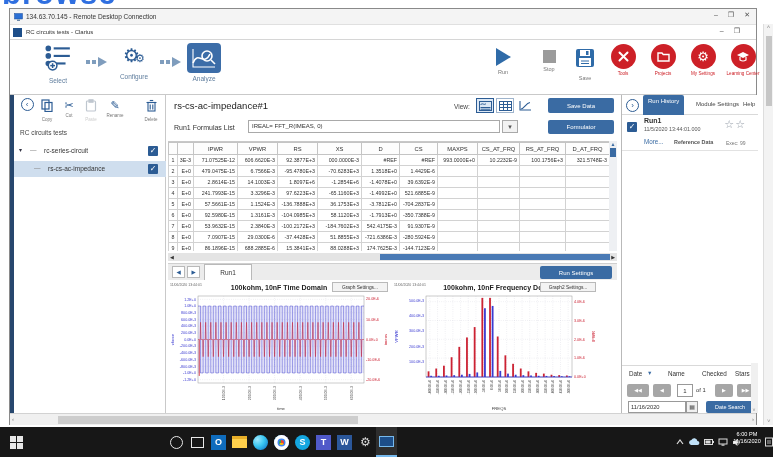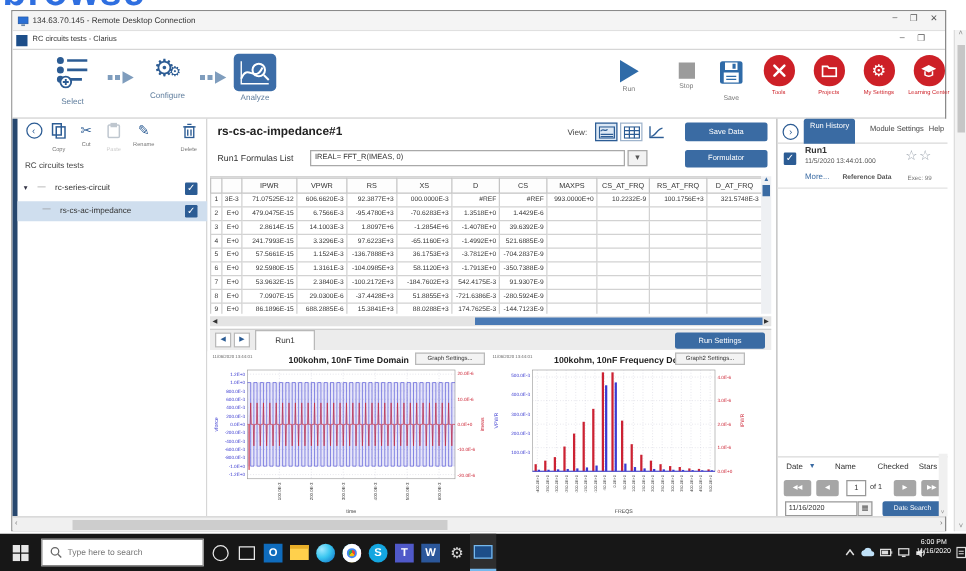--- a/index.html
+++ b/index.html
@@ -48,21 +48,21 @@
   .circbtn { width:13px; height:13px; border:1px solid #2c5c94; border-radius:50%; color:#2c5c94; font-size:8px; line-height:11px; text-align:center; margin:0 auto; }
   .glyphicon { font-size:11px; color:#2c5c94; line-height:14px; }
   .proj { position:absolute; left:10px; top:34px; font-size:6.5px; color:#444; }
   .treerow { position:absolute; left:4px; width:152px; height:16px; font-size:6.5px; color:#333; }
   .treerow.sel { background:#cfdeee; }
   .treerow .cb { position:absolute; right:8px; top:3px; }
   .cb { width:10px; height:10px; background:#2c5c94; border-radius:1px; color:#fff; font-size:8px; line-height:10px; text-align:center; }
 
   
   .main { position:absolute; left:156px; top:86px; width:455px; height:318px; background:#fff; }
-  .testtitle { position:absolute; left:8px; top:5px; font-size:9.5px; font-weight:bold; color:#222; }
+  .testtitle { position:absolute; left:8px; top:5px; font-size:9.5px; font-weight:normal; color:#222; }
   .viewlbl { position:absolute; left:288px; top:8px; font-size:6.5px; color:#444; }
   .viewbtn { position:absolute; top:3px; width:18px; height:15px; border:1px solid #9fb4cc; background:#fff; display:flex; align-items:center; justify-content:center; }
   .viewbtn.active { border:1.5px solid #2c5c94; background:#dce8f5; }
   .bluebtn { background:#3a6ba3; color:#fff; font-size:6px; border-radius:2px; display:flex; align-items:center; justify-content:center; }
   .formlbl { position:absolute; left:8px; top:29px; font-size:7px; color:#333; }
   .forminput { position:absolute; left:82px; top:25px; width:252px; height:13px; border:1px solid #a9a9a9; font-size:6px; color:#333; line-height:11px; padding-left:3px; background:#fff; overflow:hidden; }
   .ddbox { position:absolute; left:336px; top:25px; width:16px; height:13px; border:1px solid #a9a9a9; background:#f2f2f2; text-align:center; font-size:7px; color:#555; line-height:12px; }
 
   .tablewrap { position:absolute; left:2px; top:46px; width:441px; height:110px; overflow:hidden; border-top:1px solid #c8c8c8; }
   table.res { table-layout:fixed; width:441px; border-collapse:collapse; }
@@ -756,27 +756,20 @@
   <div class="startbtn">
     <svg width="13" height="13" viewBox="0 0 13 13">
         <g fill="#e6e6e6">
           <rect x="0" y="0" width="6" height="6"></rect>
           <rect x="7" y="0" width="6" height="6"></rect>
           <rect x="0" y="7" width="6" height="6"></rect>
           <rect x="7" y="7" width="6" height="6"></rect>
         </g>
       </svg>
   </div>
-  <div class="searchbox">
-    <svg width="10" height="10" viewBox="0 0 10 10" style="margin:0 4px 0 6px;">
-        <circle cx="4" cy="4" r="3" fill="none" stroke="#666" stroke-width="1"></circle>
-        <line x1="6.4" y1="6.4" x2="9" y2="9" stroke="#666" stroke-width="1"></line>
-      </svg>
-    <input placeholder="Type here to search" style="">
-  </div>
   <div id="tb-apps">
       <div class="tbapp" style="left: 166px;">
         <span class="sq" style="border: 1.5px solid rgb(232, 232, 232); border-radius: 50%; width: 13px; height: 13px;"></span>
       </div>
       <div class="tbapp" style="left: 187px;">
         <span class="sq" style="border: 1.5px solid rgb(232, 232, 232); width: 13px; height: 11px;"></span>
       </div>
       <div class="tbapp" style="left: 208px;">
         <span class="sq" style="background: rgb(15, 108, 189);">O</span>
       </div>

